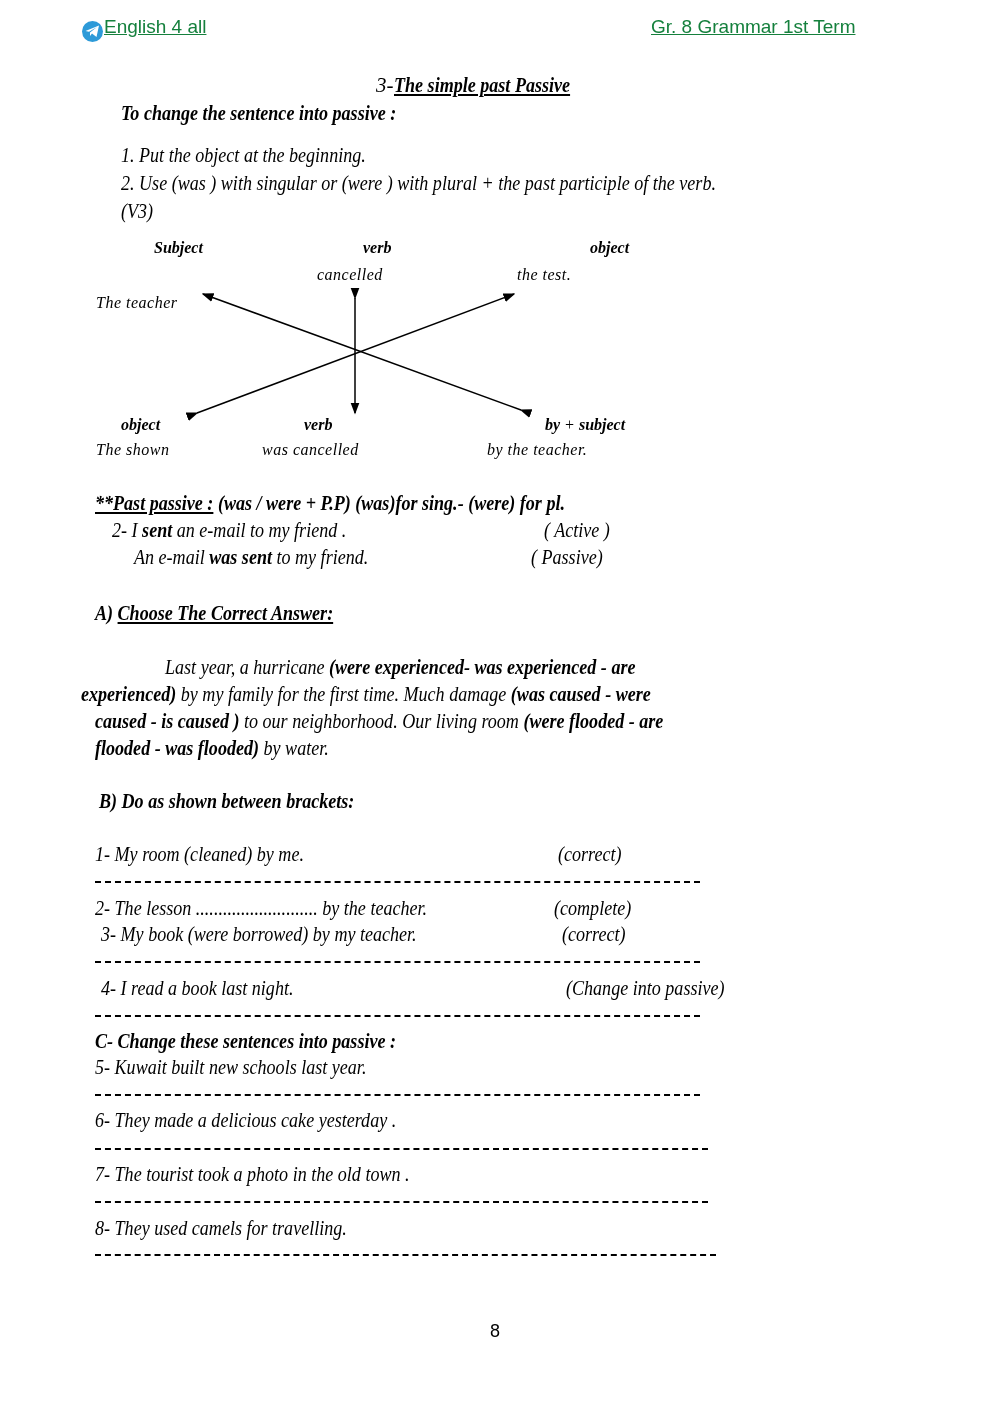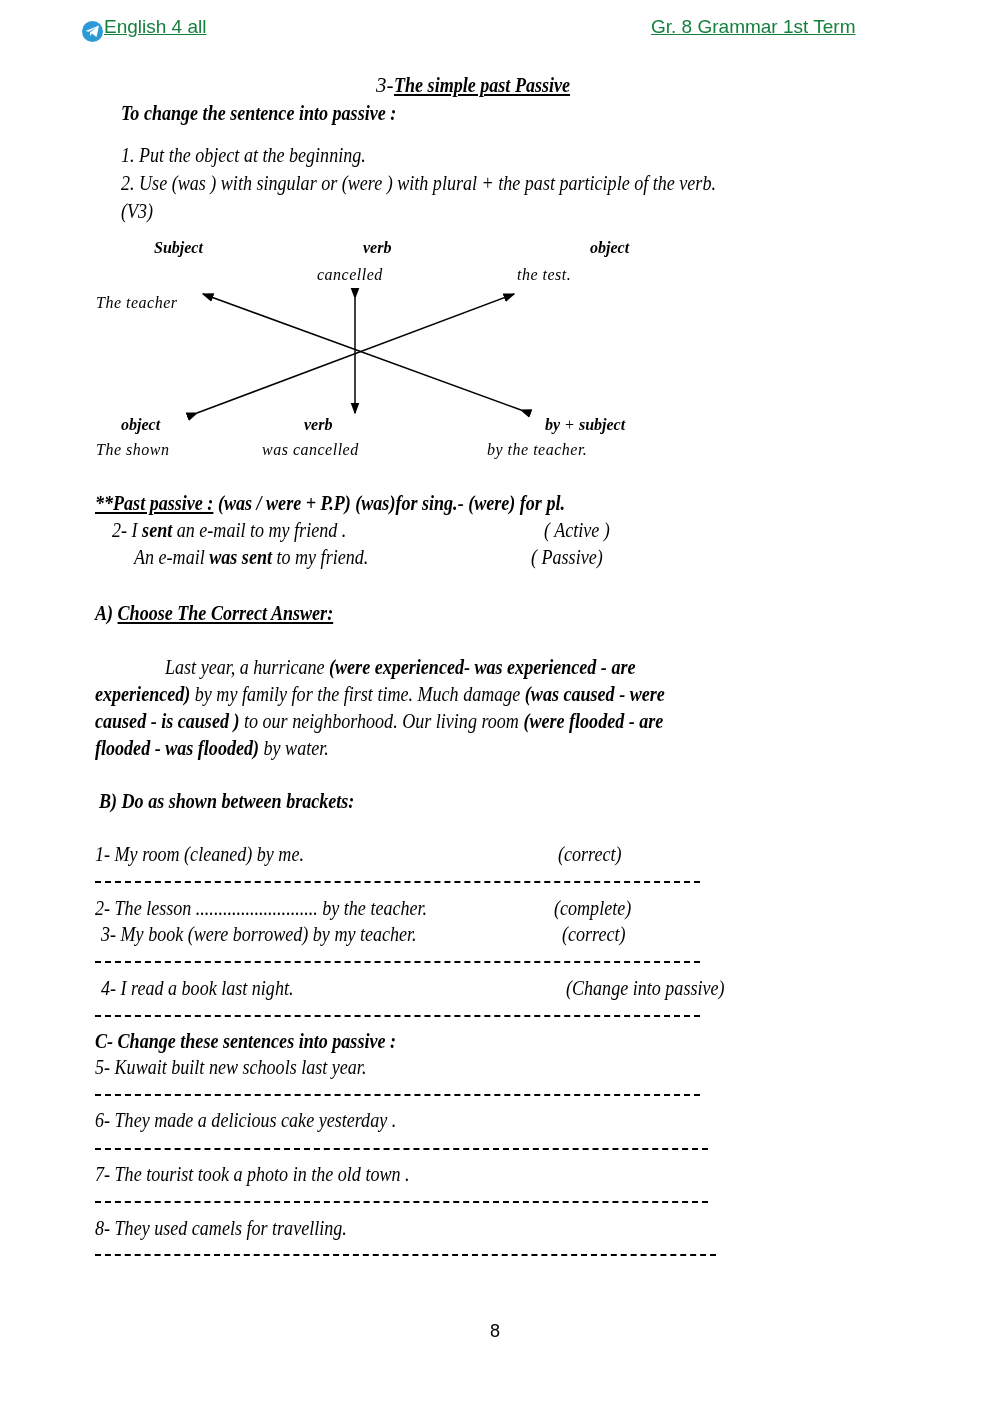--- a/index.html
+++ b/index.html
@@ -85,21 +85,21 @@
   <span class="cond"><span>An e-mail </span><b>was sent</b><span> to my friend.</span></span>
 </div>
 <span class="abs f21 it" style="left:531px;top:545px;"><span class="cond">( Passive)</span></span>
 
 <div class="abs f21 it b" style="left:95px;top:601px;">
   <span class="cond"><span>A) </span><span class="u">Choose The Correct Answer:</span></span>
 </div>
 <div class="abs f21 it" style="left:165px;top:655px;">
   <span class="cond"><span>Last year, a hurricane </span><b>(were experienced- was experienced - are</b></span>
 </div>
-<div class="abs f21 it" style="left:95px;top:682px;">
+<div class="abs f21 it" style="left:81px;top:682px;">
   <span class="cond"><b>experienced)</b><span> by my family for the first time. Much  damage </span><b>(was caused - were</b></span>
 </div>
 <div class="abs f21 it" style="left:95px;top:709px;">
   <span class="cond"><b>caused - is caused )</b><span> to our neighborhood. Our living room </span><b>(were flooded - are</b></span>
 </div>
 <div class="abs f21 it" style="left:95px;top:736px;">
   <span class="cond"><b>flooded - was flooded)</b><span> by water.</span></span>
 </div>
 
 <div class="abs f21 it b u" style="left:99px;top:789px;text-decoration:underline;">

